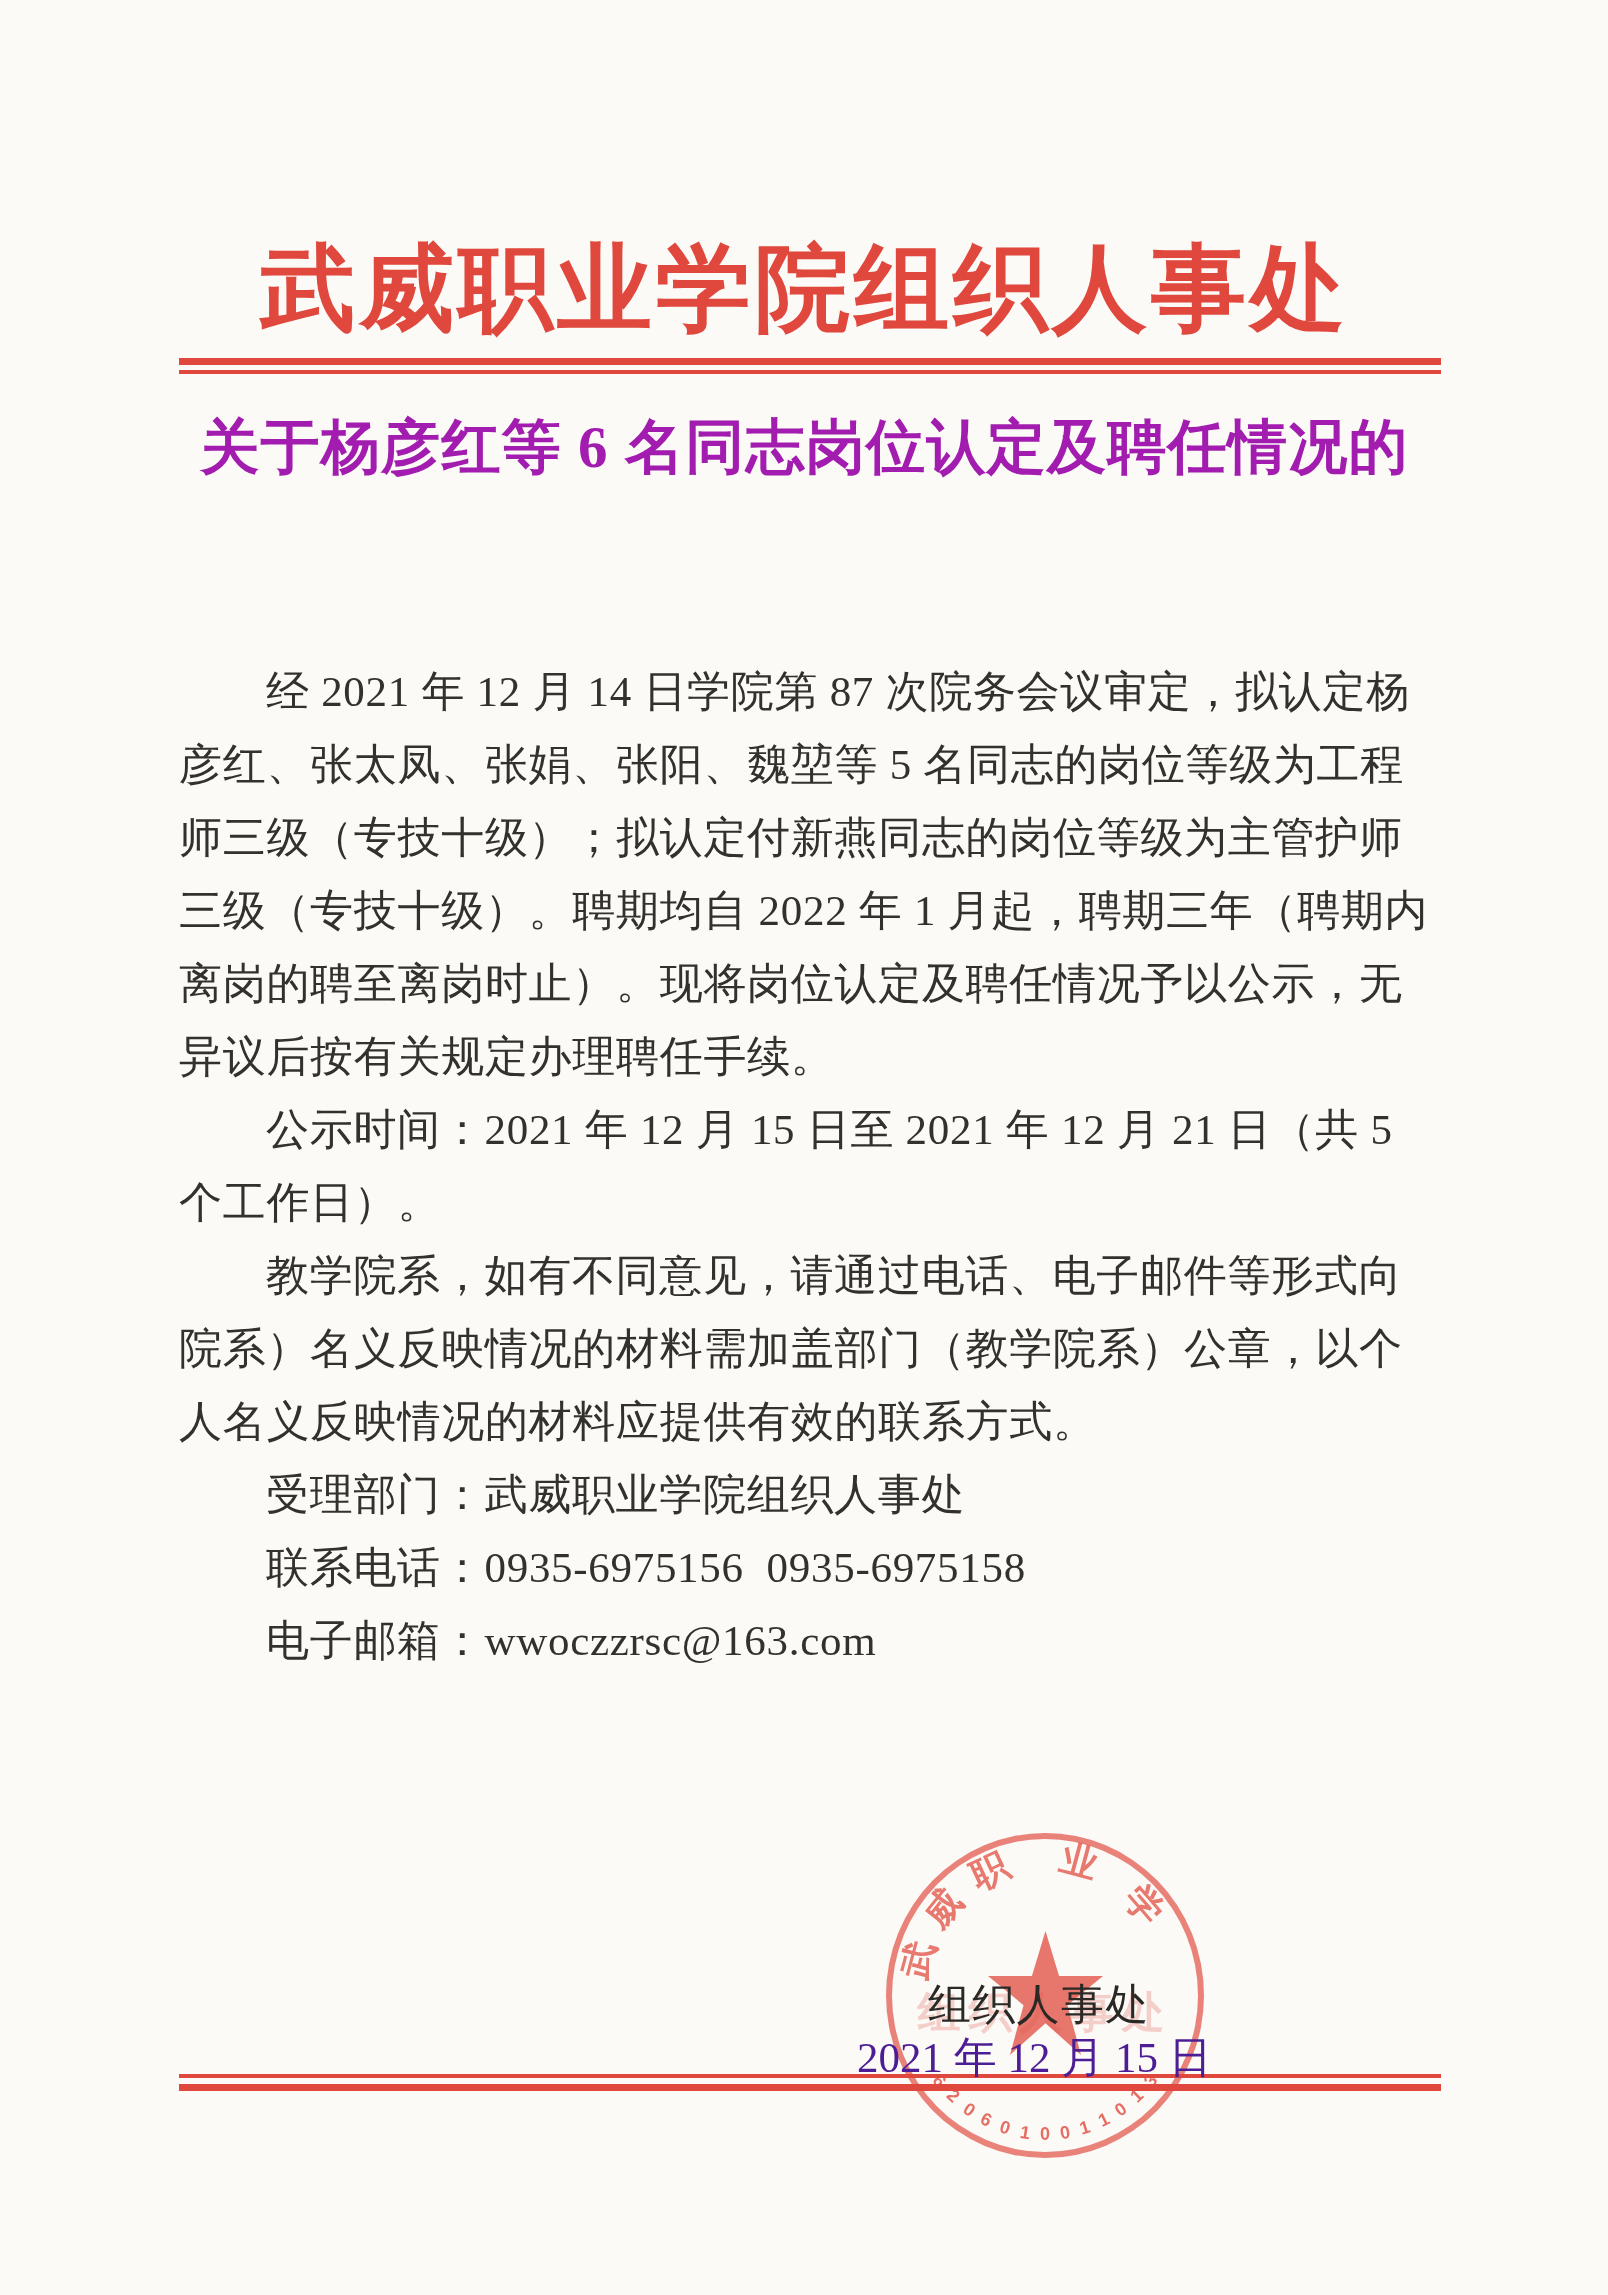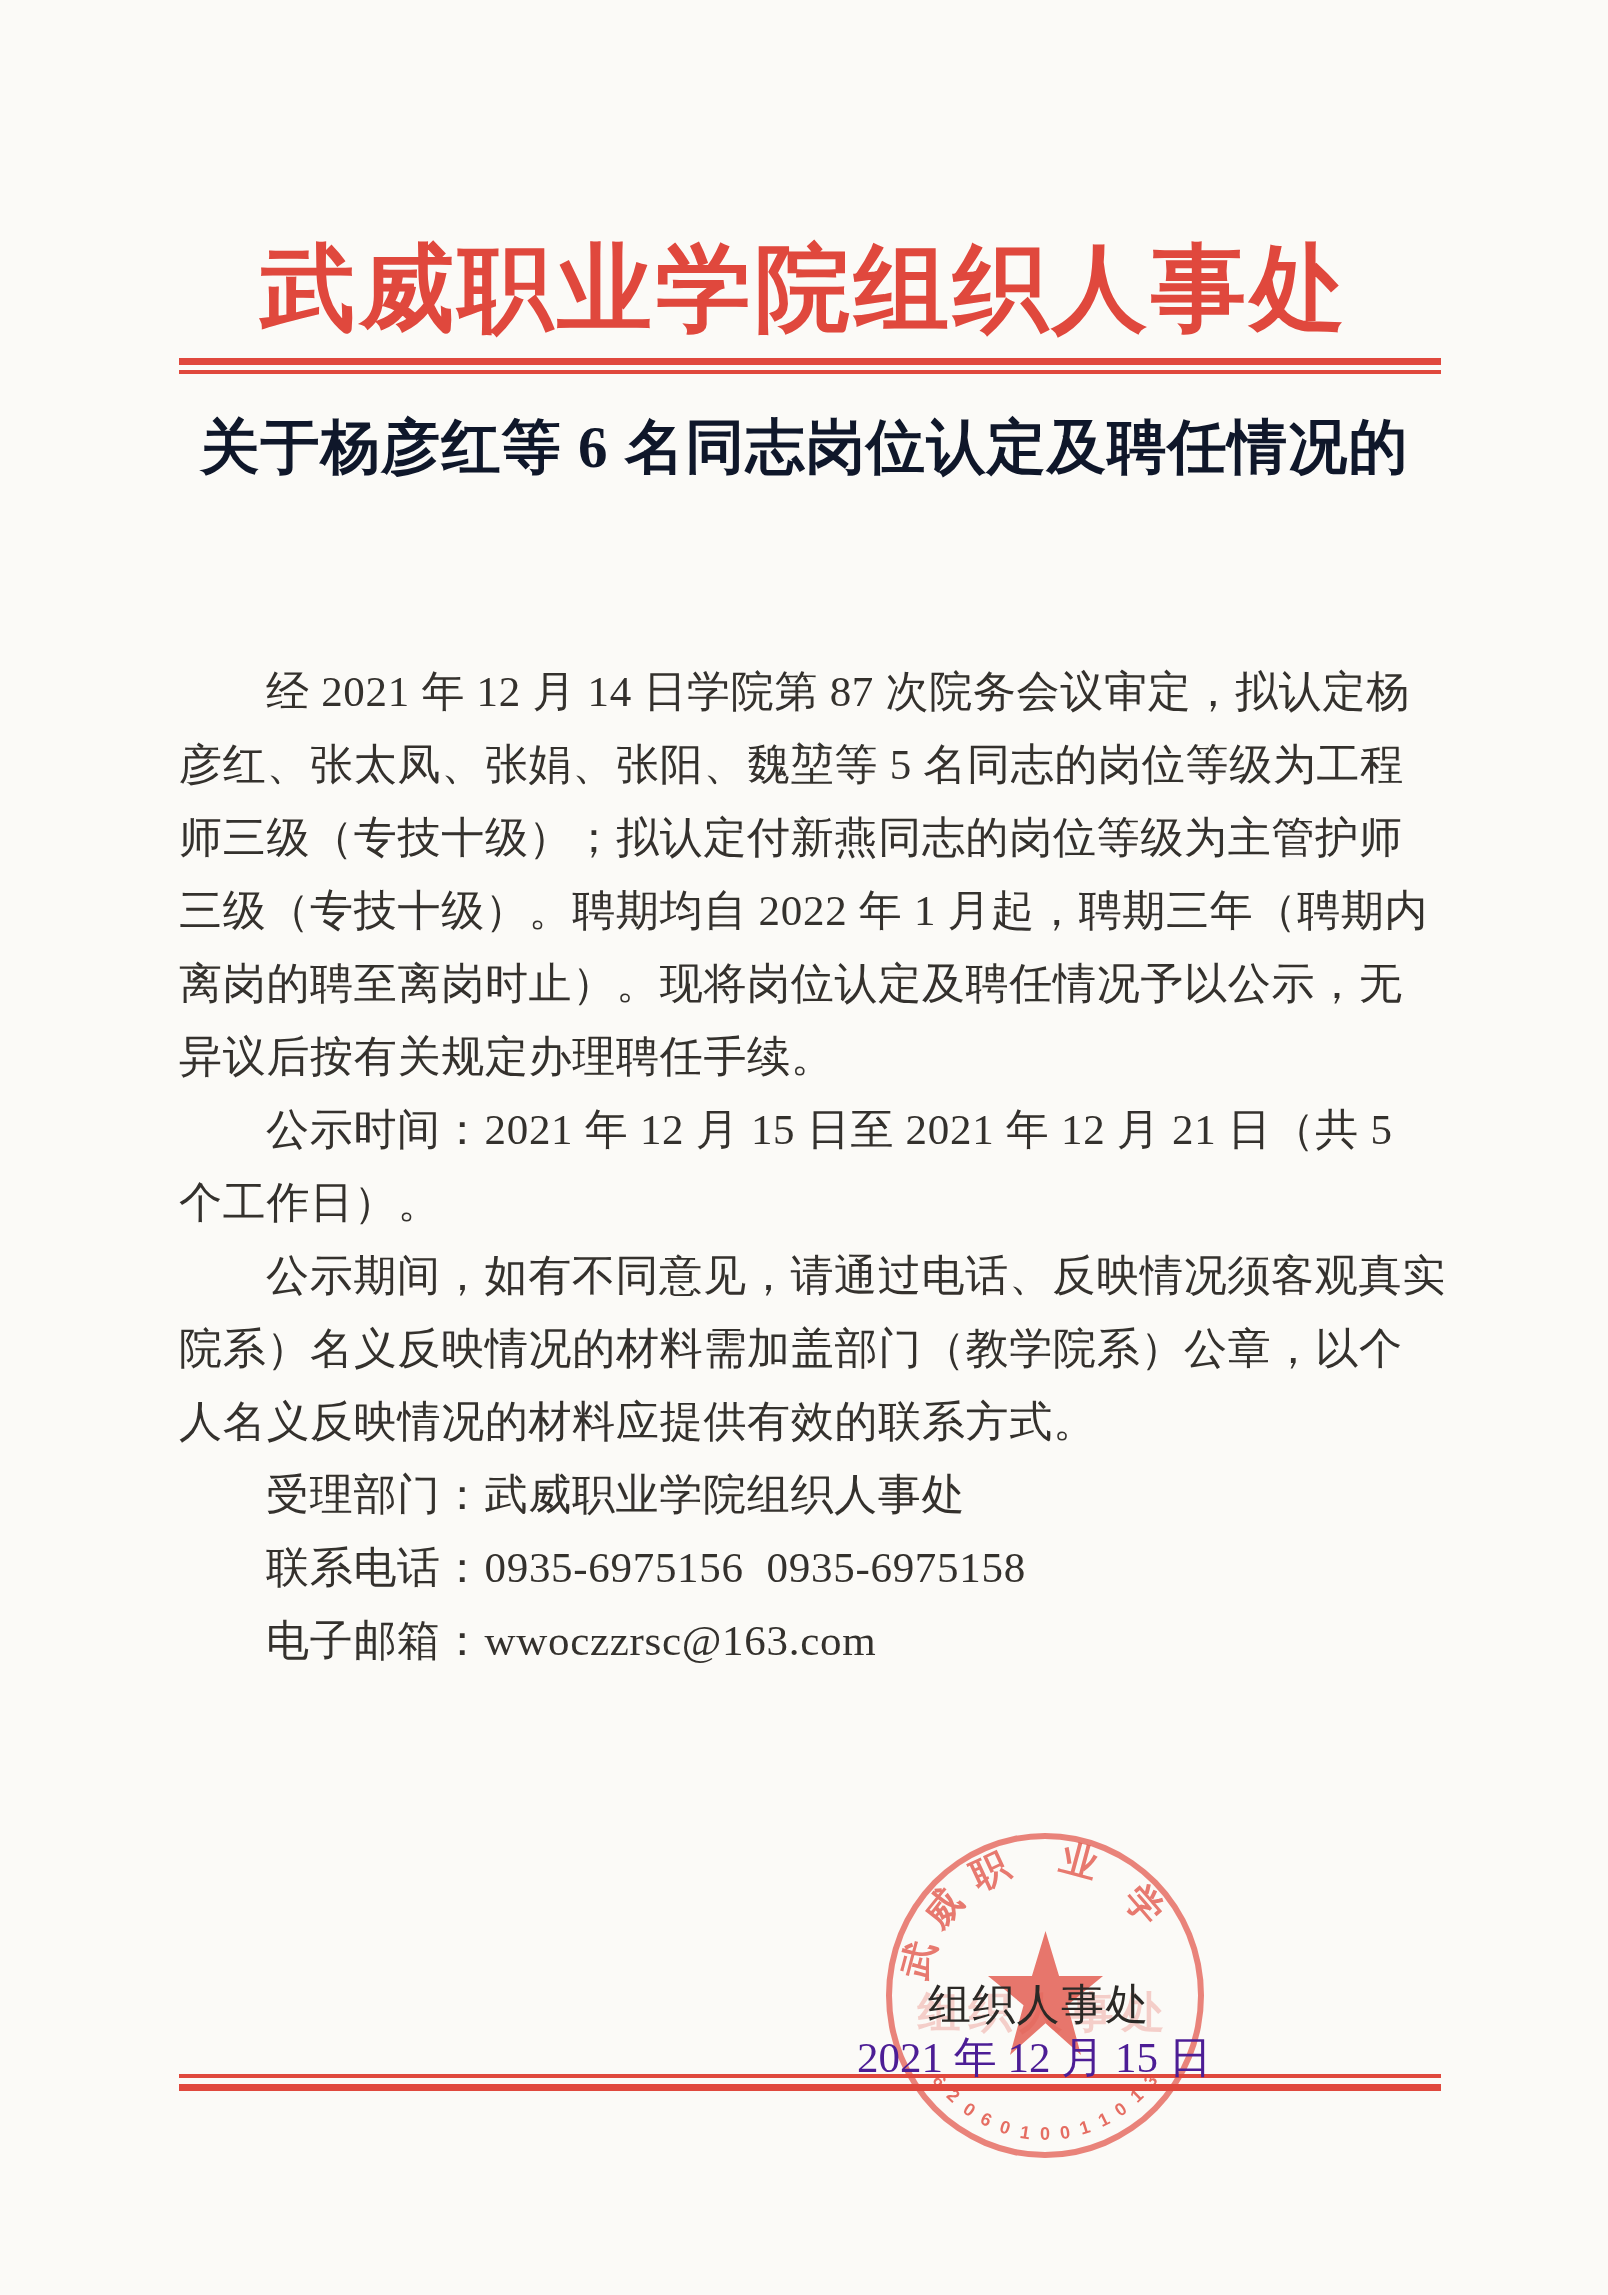--- a/index.html
+++ b/index.html
@@ -20,21 +20,21 @@
     white-space:nowrap;
   }
   .rule{position:absolute;left:179px;width:1262px;background:var(--accent,#e0483d);}
   .rule-top-thick{top:358px;height:7.3px;}
   .rule-top-thin{top:370px;height:4px;}
   .rule-bottom-thin{top:2074px;height:4px;}
   .rule-bottom-thick{top:2084px;height:7.3px;}
   
   .doc-title{
     position:absolute;top:395px;left:0;width:100%;
-    text-align:center;color:#0f172a;
+    text-align:center;color:#a21caf;
     font-size:59px;font-weight:700;line-height:105px;
     letter-spacing:1.3px;
   }
   
   .body-block{
     position:absolute;left:179px;top:655px;width:1262px;
     color:#34312d;font-size:43px;letter-spacing:0.7px;
   }
   .body-line{height:73px;line-height:73px;white-space:pre;}
   .body-line.indent{padding-left:87px;}
@@ -99,21 +99,21 @@
 
   <div class="body-block" id="body-lines">
       <div class="body-line indent">经 2021 年 12 月 14 日学院第 87 次院务会议审定，拟认定杨</div>
       <div class="body-line">彦红、张太凤、张娟、张阳、魏堃等 5 名同志的岗位等级为工程</div>
       <div class="body-line">师三级（专技十级）；拟认定付新燕同志的岗位等级为主管护师</div>
       <div class="body-line">三级（专技十级）。聘期均自 2022 年 1 月起，聘期三年（聘期内</div>
       <div class="body-line">离岗的聘至离岗时止）。现将岗位认定及聘任情况予以公示，无</div>
       <div class="body-line">异议后按有关规定办理聘任手续。</div>
       <div class="body-line indent">公示时间：2021 年 12 月 15 日至 2021 年 12 月 21 日（共 5</div>
       <div class="body-line">个工作日）。</div>
-      <div class="body-line indent">公示期间，如有不同意见，请通过电话、反映情况须客观真实</div>
+      <div class="body-line indent">教学院系，如有不同意见，请通过电话、电子邮件等形式向</div>
       <div class="body-line">院系）名义反映情况的材料需加盖部门（教学院系）公章，以个</div>
       <div class="body-line">人名义反映情况的材料应提供有效的联系方式。</div>
       <div class="body-line indent">受理部门：武威职业学院组织人事处</div>
       <div class="body-line indent">联系电话：0935-6975156  0935-6975158</div>
       <div class="body-line indent">电子邮箱：wwoczzrsc@163.com</div>
     </div>
 
   <div class="seal" id="seal">
     <div class="seal-ring"></div>
     <div class="seal-star"></div>

